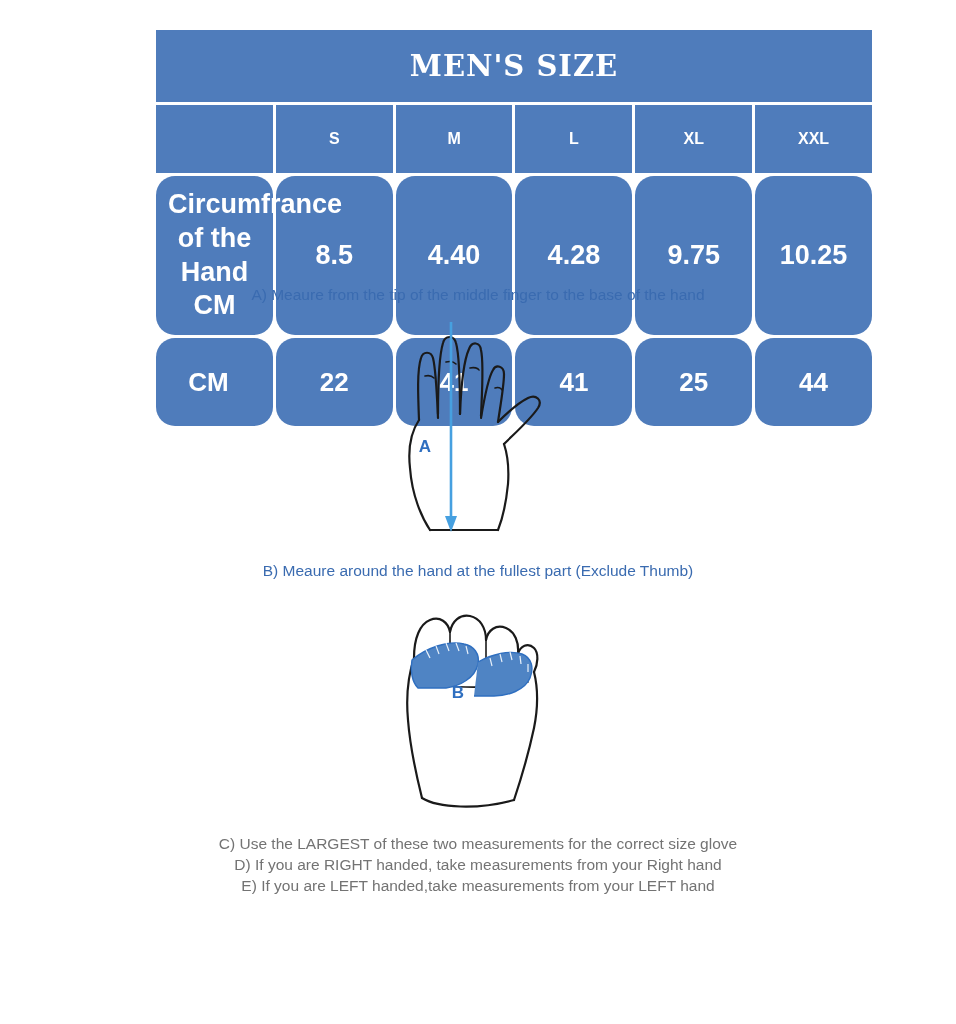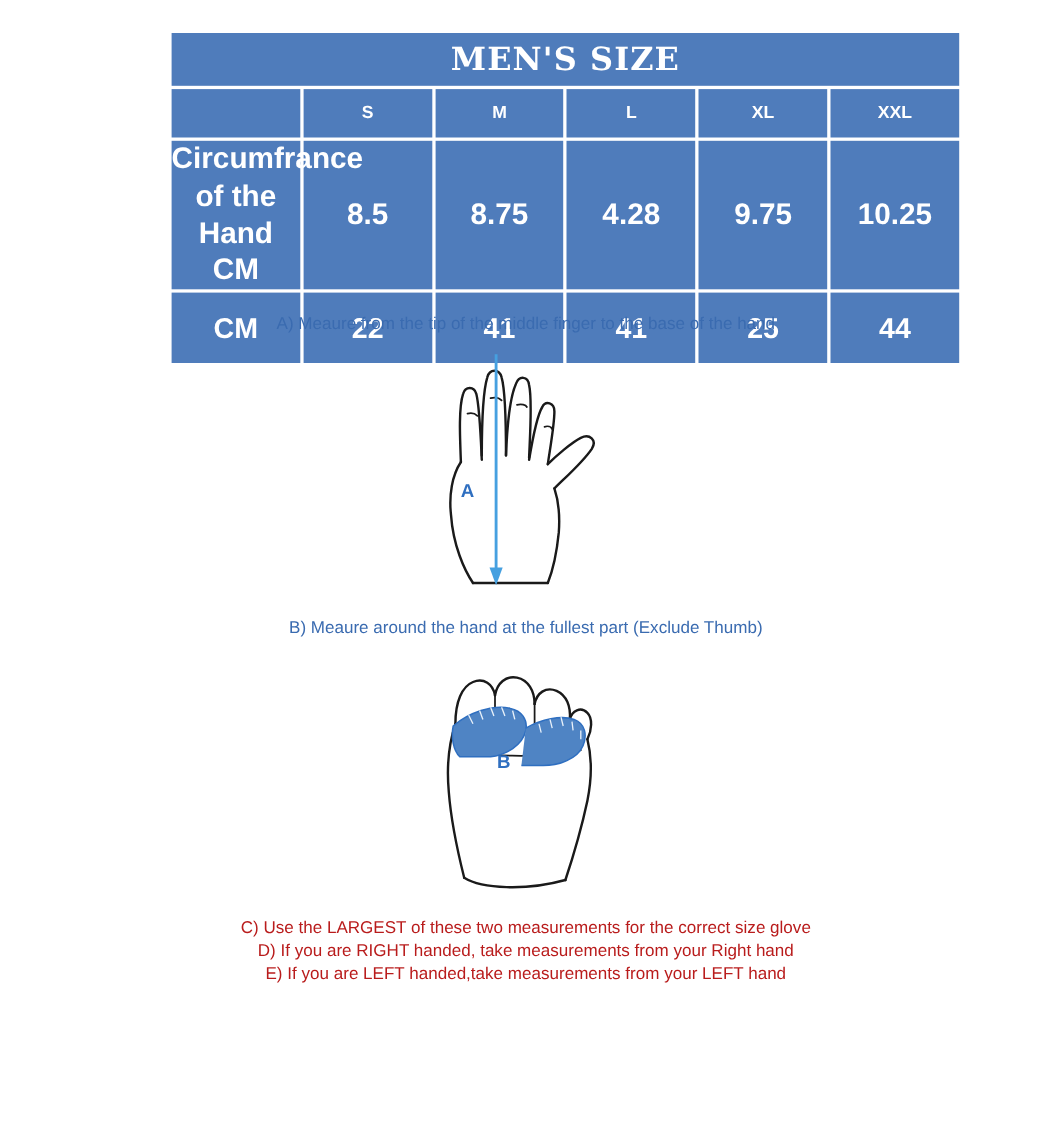--- a/index.html
+++ b/index.html
@@ -31,21 +31,21 @@
     border-collapse: separate;
     border-spacing: 3px;
     width: 722px;
     table-layout: fixed;
   }
   table.size-table td, table.size-table th {
     background: #4f7cbb;
     color: #ffffff;
     text-align: center;
     vertical-align: middle;
-    padding: 0;
+    padding: 12px;
     font-weight: bold;
   }
   .title-cell {
     height: 48px;
     font-family: "DejaVu Serif", serif;
     font-size: 29px;
     letter-spacing: 1px;
     font-weight: bold;
   }
   .blank-cell {
@@ -62,20 +62,21 @@
     padding: 6px 0 6px 10px;
     line-height: 1.25;
   }
   .row-label.center {
     text-align: center;
     padding-left: 0;
   }
   .val-cell {
     font-size: 27px;
     height: 62px;
+    border-radius: 19px;
   }
   .val-cell.small {
     height: 64px;
     font-size: 26px;
   }
 
   
   .caption {
     position: absolute;
     width: 100%;
@@ -85,21 +86,21 @@
   }
   #caption-a { top: 286px; }
   #caption-b { top: 562px; }
 
   .footnotes {
     position: absolute;
     top: 833px;
     width: 100%;
     text-align: center;
     font-size: 15.5px;
-    color: #b91c1c;
+    color: #737373;
     line-height: 21px;
   }
 
   
   .fig {
     position: absolute;
     left: 0;
     width: 956px;
     text-align: center;
   }
@@ -128,21 +129,21 @@
         <td class="blank-cell hdr-cell" style="width:190px"></td>
         <td class="hdr-cell" style="width:93px">S</td>
         <td class="hdr-cell" style="width:90px">M</td>
         <td class="hdr-cell" style="width:113px">L</td>
         <td class="hdr-cell" style="width:110px">XL</td>
         <td class="hdr-cell" style="width:110px">XXL</td>
       </tr>
       <tr>
         <td class="row-label val-cell">Circumfrance of the Hand CM</td>
         <td class="val-cell">8.5</td>
-        <td class="val-cell">8.75</td>
+        <td class="val-cell">4.40</td>
         <td class="val-cell">4.28</td>
         <td class="val-cell">9.75</td>
         <td class="val-cell">10.25</td>
       </tr>
       <tr>
         <td class="row-label center val-cell small">CM</td>
         <td class="val-cell small">22</td>
         <td class="val-cell small">41</td>
         <td class="val-cell small">41</td>
         <td class="val-cell small">25</td>

